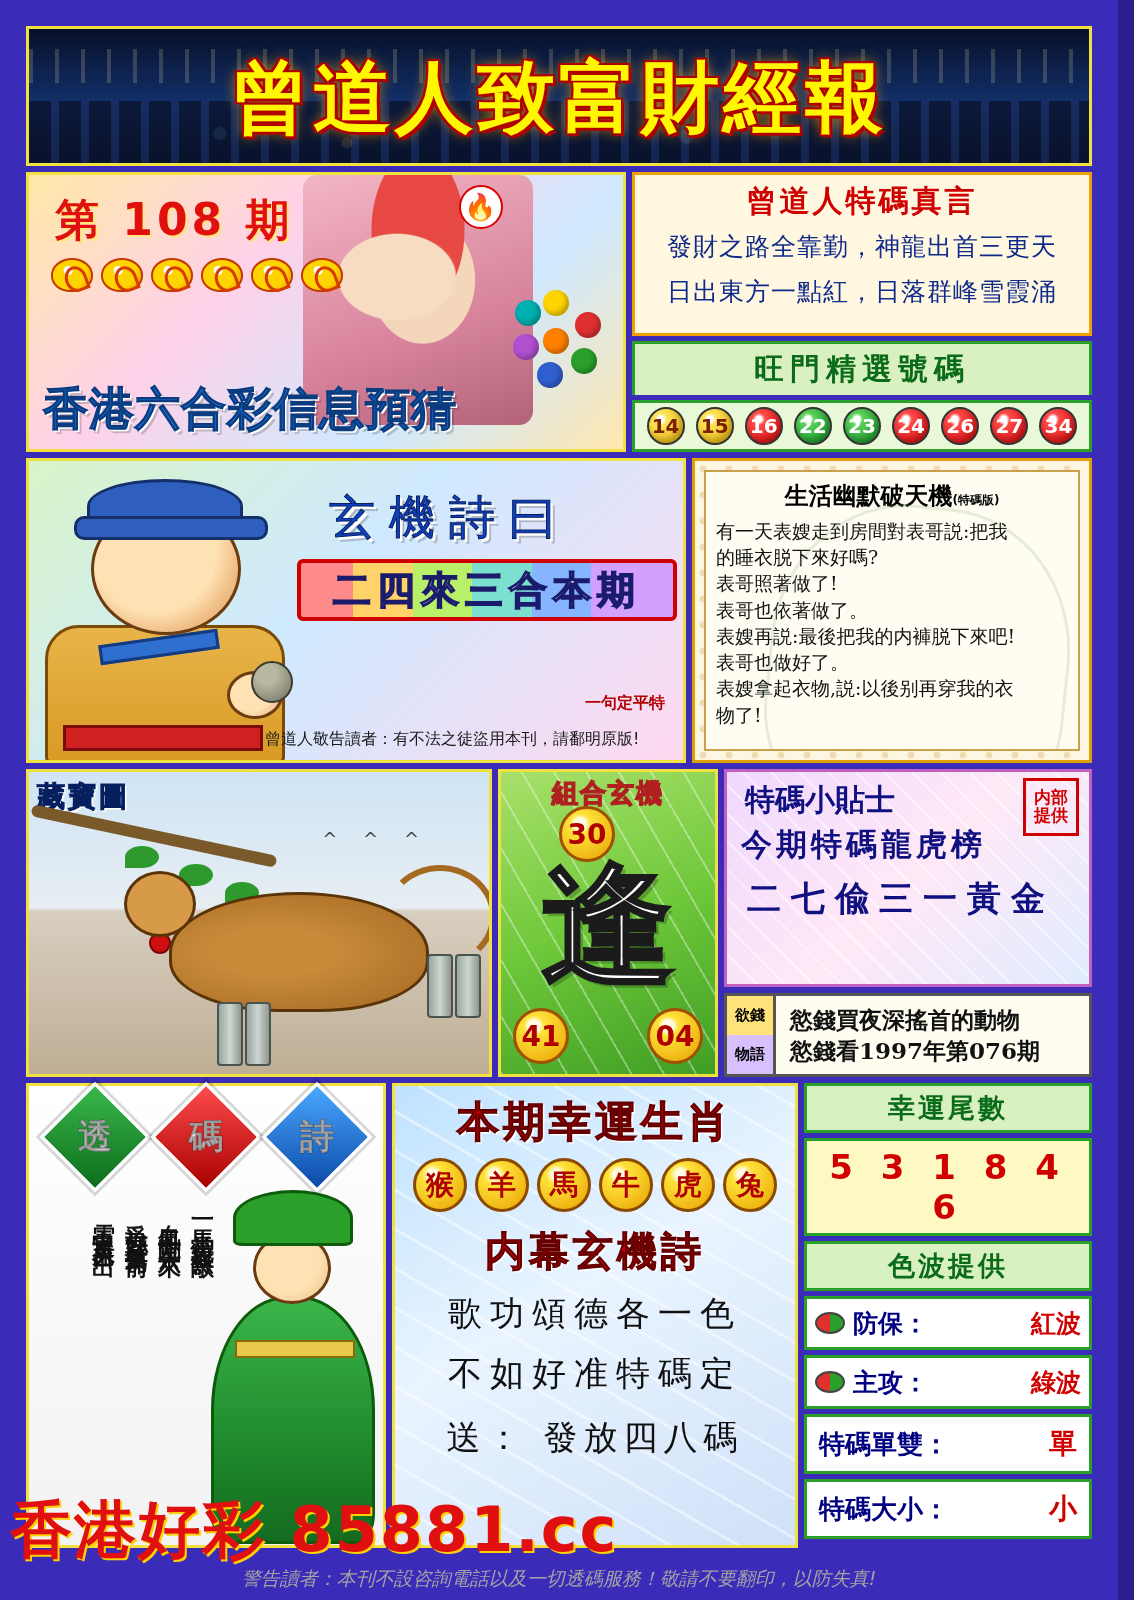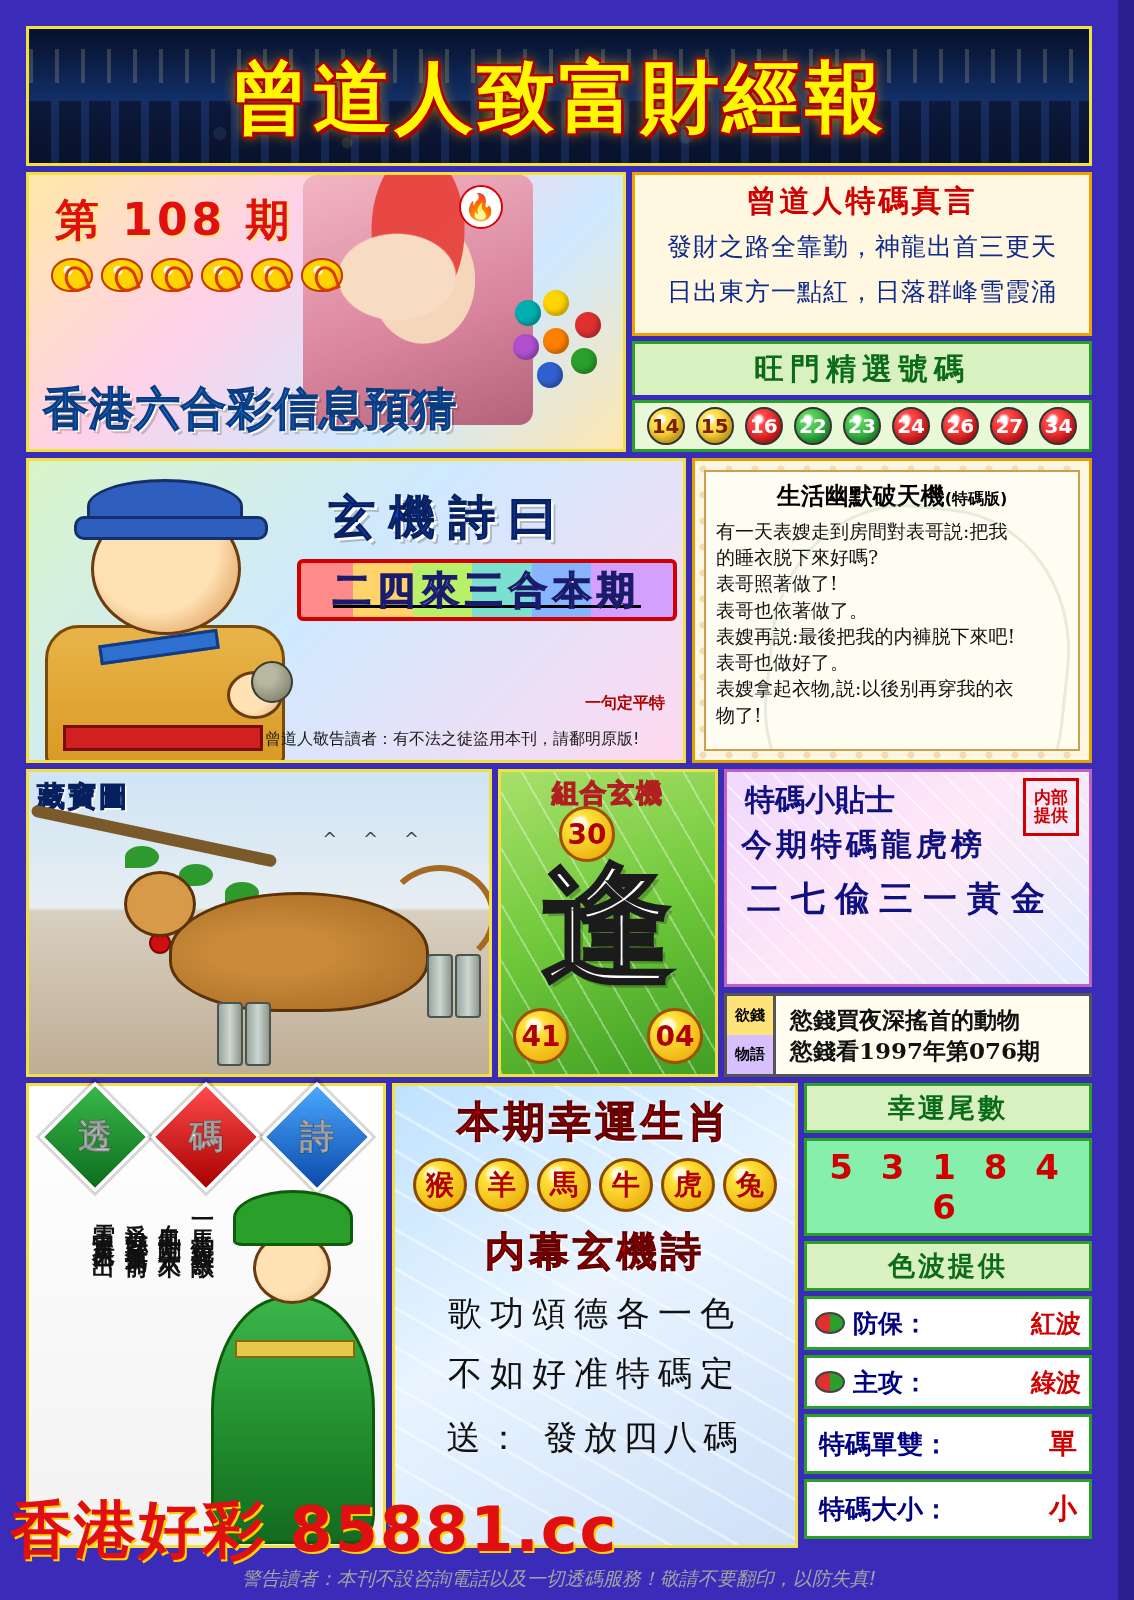--- a/index.html
+++ b/index.html
@@ -189,29 +189,29 @@
     background:radial-gradient(circle at 40% 35%,#ffe2b4 0 22px,#e0b078 100%);
     border:3px solid #6b3b12;
   }
   .sage .stone{
     position:absolute; right:-4px; top:186px; width:42px; height:42px; border-radius:50%;
     background:radial-gradient(circle at 35% 30%,#b8b8a0 0 10px,#6f7060 100%);
     border:2px solid #3b3b30;
   }
   .poem-title {
     position:absolute; left:300px; top:26px;
-    font-size:46px; font-weight:bold; color:#1040c0; letter-spacing:14px;
+    font-size:46px; font-weight:normal; color:#1040c0; letter-spacing:14px;
     -webkit-text-stroke:1px #07205e;
     text-shadow:3px 3px 0 #fff, 5px 5px 0 rgba(0,0,0,.2);
   }
   .poem-strip {
     position:absolute; left:268px; top:98px; width:380px; height:62px;
     border:4px solid #d00000; border-radius:6px;
     background:linear-gradient(90deg,#ff8a8a 0 14%,#ffd36a 14% 30%,#b9f06a 30% 46%,#7ce0d0 46% 62%,#86b4ff 62% 78%,#d3a0ff 78% 100%);
-    display:flex; align-items:center; justify-content:center;text-decoration:underline;
+    display:flex; align-items:center; justify-content:center;
   }
   .poem-strip span{
     font-size:38px; font-weight:bold; color:#fff;
     -webkit-text-stroke:1.5px #1b1b6b; letter-spacing:6px;
   }
   .poem-note {
     position:absolute; right:18px; bottom:46px; font-size:16px; color:#b00000; font-weight:bold;
   }
   .poem-warn {
     position:absolute; left:236px; bottom:10px; font-size:16px; color:#1a1a1a;
@@ -220,21 +220,21 @@
     flex:1; border:3px solid #e0a000; background:#fdf6e3; position:relative; overflow:hidden;
     background-image:
       radial-gradient(circle at 8px 8px, rgba(220,170,90,.35) 0 3px, transparent 4px);
     background-size:26px 26px;
   }
   .humor-inner{
     position:absolute; inset:9px; border:2px solid #caa04a; background:#fffdf2; padding:8px 10px;
     overflow:hidden;
   }
   .humor-title{ text-align:center; font-size:24px; font-weight:bold; color:#000; }
-  .humor-title small{ font-size:16px; }
+  .humor-title small{ font-size:12px; }
   .humor-body{ font-size:19px; line-height:1.38; color:#111;
     font-family:"DejaVu Serif","Liberation Serif",serif; margin-top:6px;}
   .ghost{
     position:absolute; right:10px; top:34px; width:300px; height:330px;
     border:3px solid rgba(140,180,130,.45); border-radius:44% 44% 38% 38%;
     opacity:.5; transform:rotate(6deg);
   }
 
   
   .row3 { display:flex; gap:6px; margin-top:6px; height:308px; }
@@ -407,21 +407,21 @@
   .c4-give{
     text-align:center; font-size:34px; color:#111; padding:16px 0 0; letter-spacing:6px;
     font-family:"DejaVu Serif","Liberation Serif",serif;
   }
   .right4 { width:288px; display:flex; flex-direction:column; gap:5px; }
   .lucky-tail-t{
     border:3px solid #2aa02a; background:#d9f0c0; text-align:center;
     font-size:27px; font-weight:bold; color:#0a6b18; padding:4px 0; letter-spacing:3px;
   }
   .lucky-tail-v{
-    border:3px solid #2aa02a; background:#86efac; text-align:center;
+    border:3px solid #2aa02a; background:#fef9c3; text-align:center;
     font-size:34px; font-weight:bold; color:#d00000; padding:6px 0; letter-spacing:8px;
   }
   .wave-t{
     border:3px solid #2aa02a; background:#d9f0c0; text-align:center;
     font-size:27px; font-weight:bold; color:#0a6b18; padding:4px 0; letter-spacing:3px;
   }
   .wave-row{
     border:3px solid #2aa02a; background:#fff; display:flex; align-items:center;
     padding:4px 8px; gap:8px; height:54px;
   }

